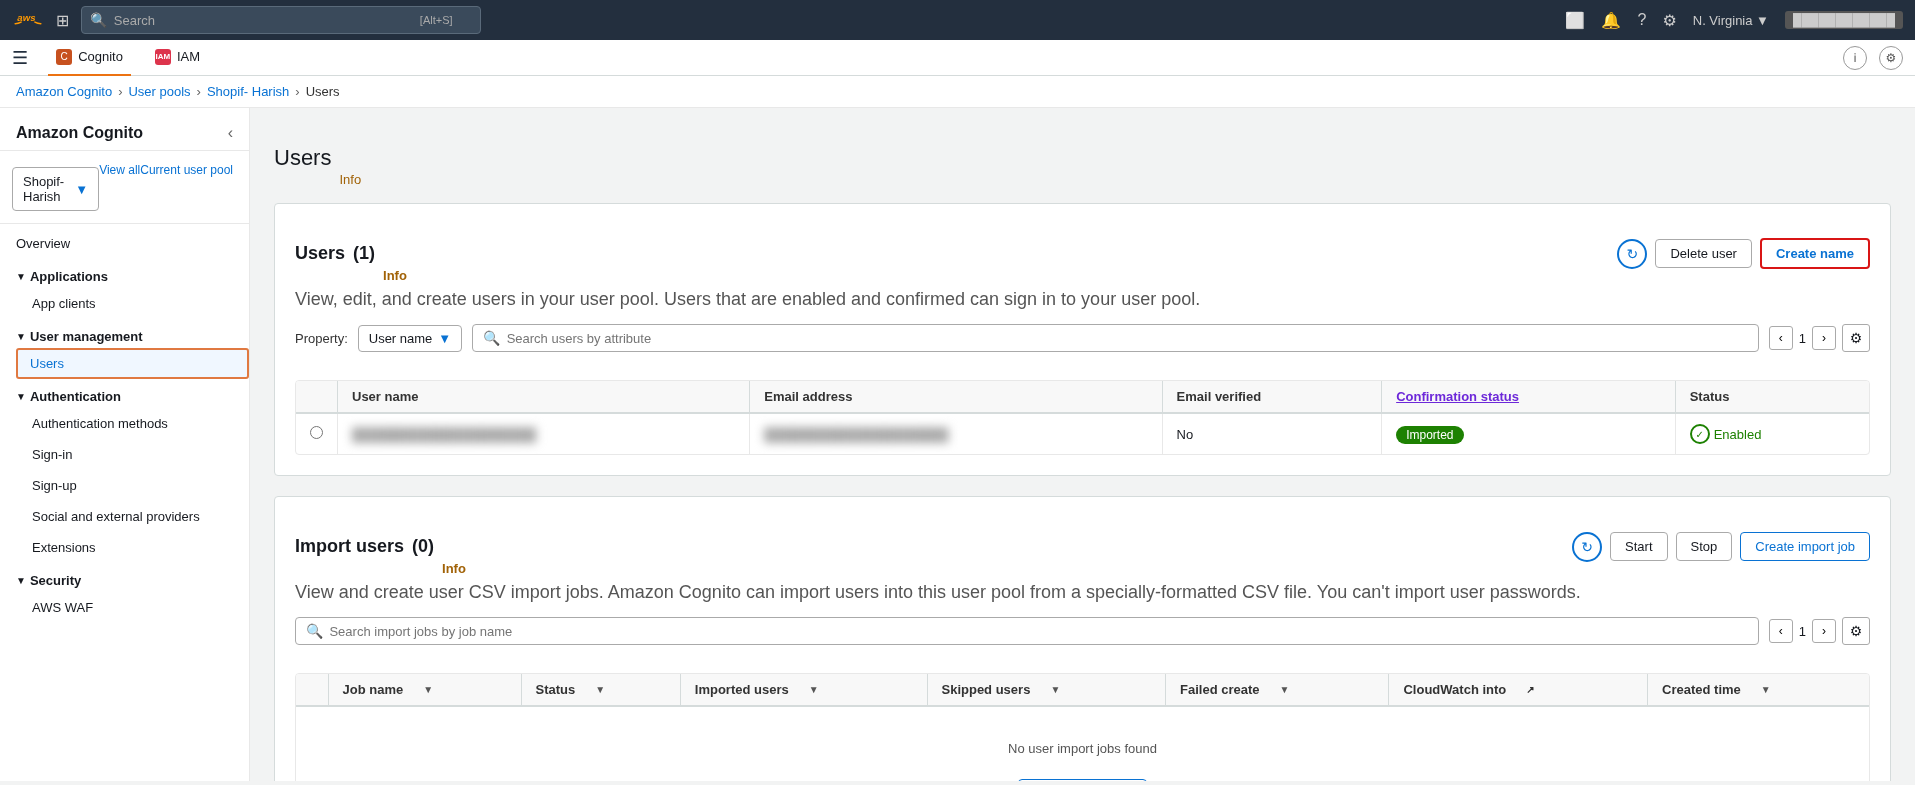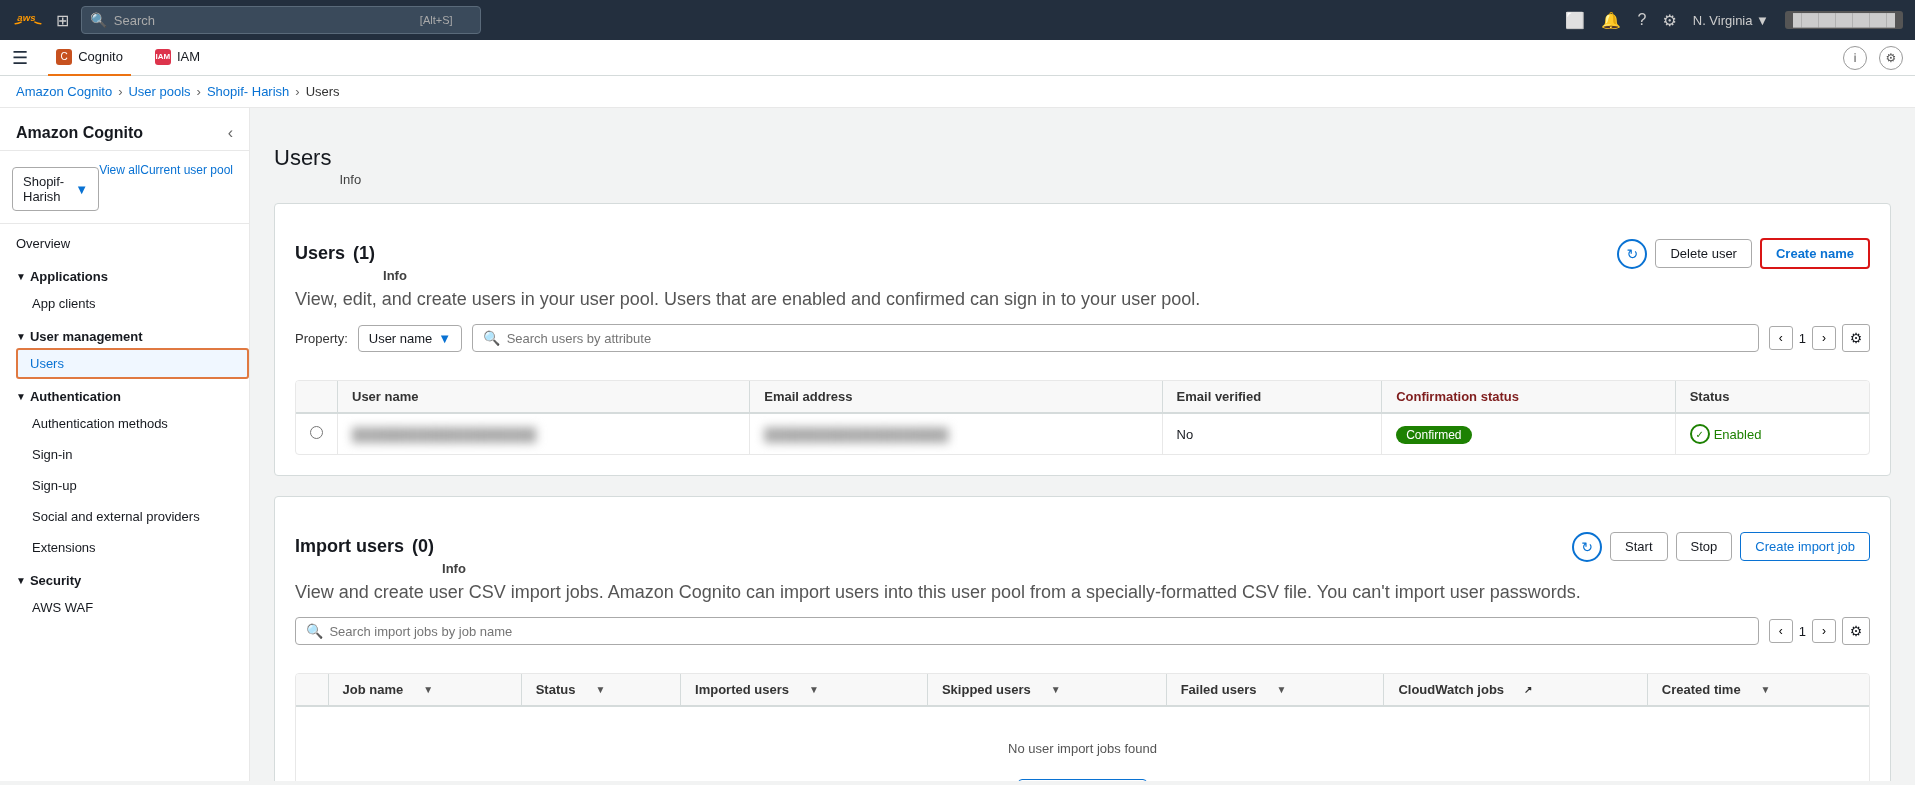--- a/index.html
+++ b/index.html
@@ -81,21 +81,21 @@
       padding: 10px 16px 4px; font-size: 13px; font-weight: 700; cursor: pointer;
       display: flex; align-items: center; gap: 4px;
     }
     .sidebar-section-header .arrow { font-size: 10px; }
     .sidebar-sub { padding-left: 16px; }
 
     
     .main { flex: 1; overflow-y: auto; padding: 20px 24px; background: #f2f3f3; }
     .page-title-row { display: flex; align-items: center; gap: 8px; margin-bottom: 16px; }
     .page-title { font-size: 22px; font-weight: 400; }
-    .info-link { color: #404040; font-size: 13px; cursor: pointer; margin-top: 44px; }
+    .info-link { color: #a16207; font-size: 13px; cursor: pointer; margin-top: 44px; }
 
     
     .card { background: #fff; border: 1px solid #d5dbdb; border-radius: 4px; padding: 20px; margin-bottom: 20px; }
     .card-header { display: flex; align-items: center; justify-content: space-between; margin-bottom: 6px; }
     .card-title { font-size: 18px; font-weight: 600; display: flex; align-items: center; gap: 8px; }
     .card-actions { display: flex; align-items: center; gap: 8px; }
     .card-desc { font-size: 18px; color: #555; margin-bottom: 14px; }
 
     
     .btn { padding: 6px 14px; border-radius: 4px; font-size: 13px; cursor: pointer; border: 1px solid; }
@@ -136,21 +136,21 @@
     .radio-cell { text-align: center; }
     input[type=radio] { cursor: pointer; }
 
     
     .badge-confirmed { background: #1d8102; color: #fff; border-radius: 10px; padding: 2px 10px; font-size: 12px; font-weight: 500; }
     .badge-enabled { color: #1d8102; display: flex; align-items: center; gap: 4px; }
     .badge-enabled::before { content: "✓"; display: inline-flex; align-items: center; justify-content: center; width: 16px; height: 16px; border-radius: 50%; border: 2px solid #1d8102; font-size: 10px; }
     .blurred { filter: blur(5px); user-select: none; color: #aaa; }
 
     
-    .underline-link { color: #7f1d1d; cursor: pointer; }
+    .underline-link { text-decoration: underline; color: #6d28d9; cursor: pointer; }
 
     
     .empty-state { text-align: center; padding: 24px; color: #555; font-size: 13px; }
 
     
     .import-table { width: 100%; border-collapse: collapse; font-size: 13px; }
     .import-table th { background: #f8f8f8; padding: 8px 14px; text-align: left; border-bottom: 2px solid #d5dbdb; border-right: 1px solid #d5dbdb; font-weight: 600; color: #333; font-size: 13px; white-space: nowrap; }
     .import-table th:last-child { border-right: none; }
     .import-table .th-sort { display: flex; align-items: center; gap: 20px; }
     .import-table td { padding: 10px 14px; border-bottom: 1px solid #e8e8e8; }
@@ -347,21 +347,21 @@
                 <input type="radio" style="">
               </td>
               <td>
                 <span class="blurred">████████████████████</span>
               </td>
               <td>
                 <span class="blurred">████████████████████</span>
               </td>
               <td>No</td>
               <td>
-                <span class="badge-confirmed">Confirmed</span>
+                <span class="badge-confirmed">Imported</span>
               </td>
               <td>
                 <span class="badge-enabled">Enabled</span>
               </td>
             </tr>
           </tbody>
         </table>
       </div>
     </div>
 
@@ -420,27 +420,27 @@
                 </div>
               </th>
               <th>
                 <div class="th-sort">
                   <span>Skipped users</span>
                   <span class="sort-icon">▼</span>
                 </div>
               </th>
               <th>
                 <div class="th-sort">
-                  <span>Failed users</span>
-                  <span class="sort-icon">▼</span>
-                </div>
-              </th>
-              <th>
-                <div class="th-sort">
-                  <span>CloudWatch jobs</span>
+                  <span>Failed create</span>
+                  <span class="sort-icon">▼</span>
+                </div>
+              </th>
+              <th>
+                <div class="th-sort">
+                  <span>CloudWatch into</span>
                   <span style="font-size:10px;">↗</span>
                 </div>
               </th>
               <th>
                 <div class="th-sort">
                   <span>Created time</span>
                   <span class="sort-icon">▼</span>
                 </div>
               </th>
             </tr>

